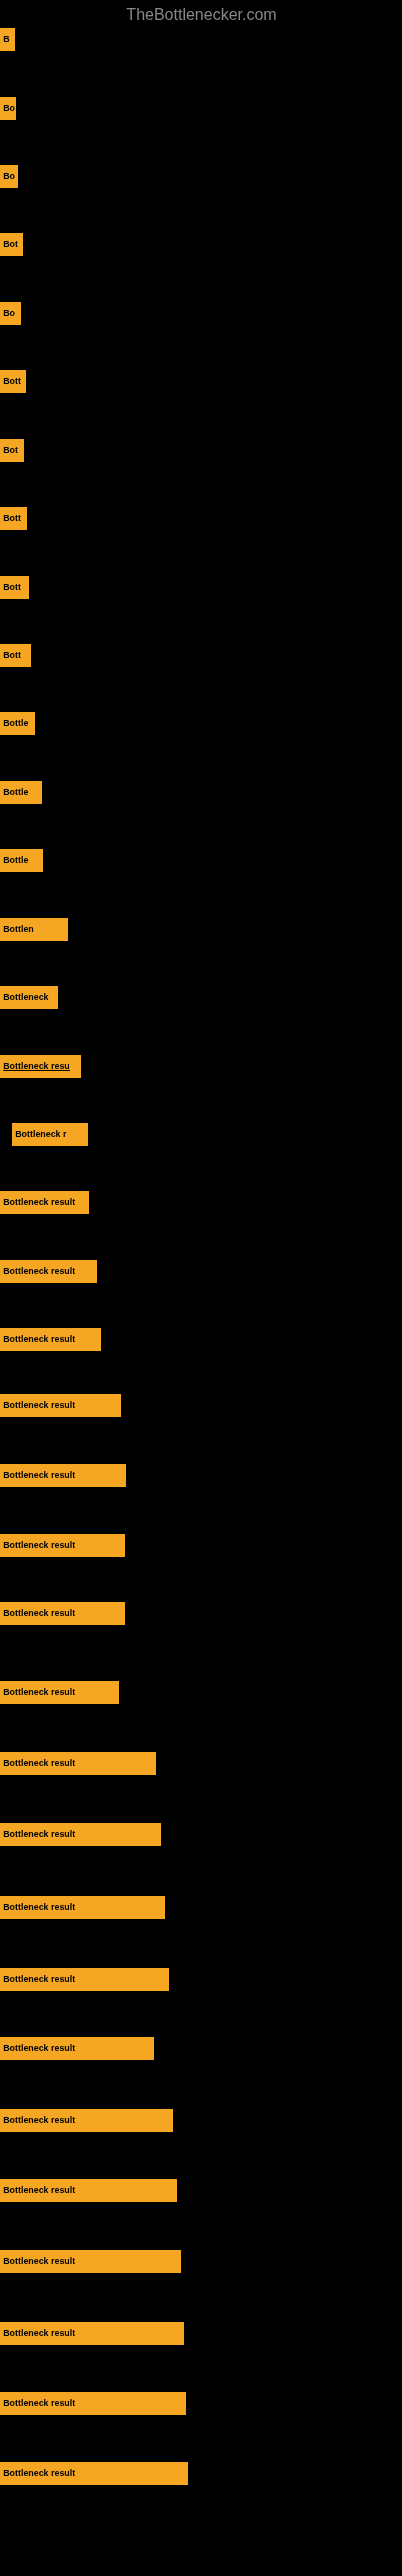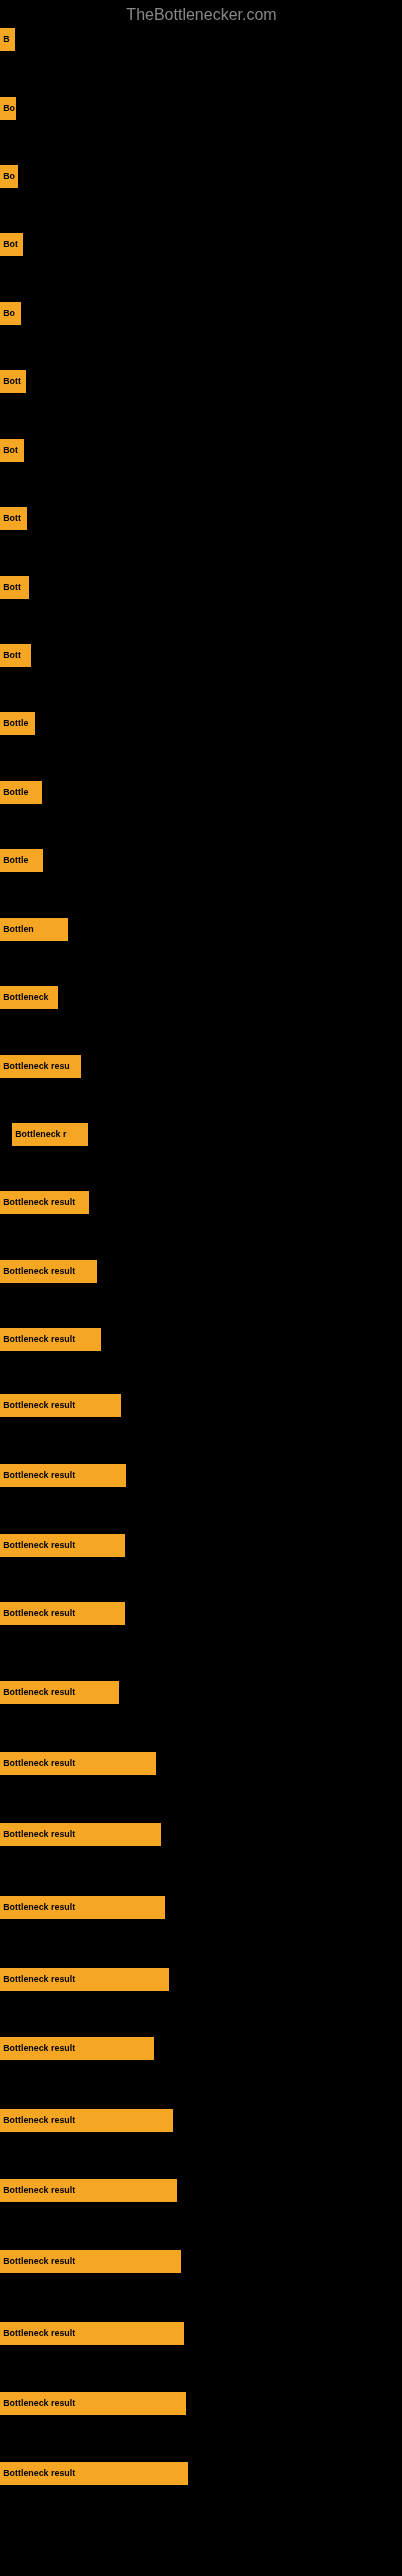--- a/index.html
+++ b/index.html
@@ -115,21 +115,21 @@
 <div class="bar-container" style="top: 918px; width: 47px;">
     <div class="bar" style="width: 68px;">
       <span class="bar-label">Bottlen</span>
     </div>
   </div>
 <div class="bar-container" style="top: 986px; width: 58px;">
     <div class="bar" style="width: 58px;">
       <span class="bar-label">Bottleneck</span>
     </div>
   </div>
-<div class="bar-container" style="top: 1055px; width: 81px;">
+<div class="bar-container" style="top: 1055px; width: 81px; text-decoration: underline;">
     <div class="bar" style="width: 81px;">
       <span class="bar-label">Bottleneck resu</span>
     </div>
   </div>
 <div class="bar-container" style="top: 1123px; width: 76px; margin-left: 12px;">
     <div class="bar" style="width: 76px;">
       <span class="bar-label">Bottleneck r</span>
     </div>
   </div>
 <div class="bar-container" style="top: 1191px; width: 89px;">

